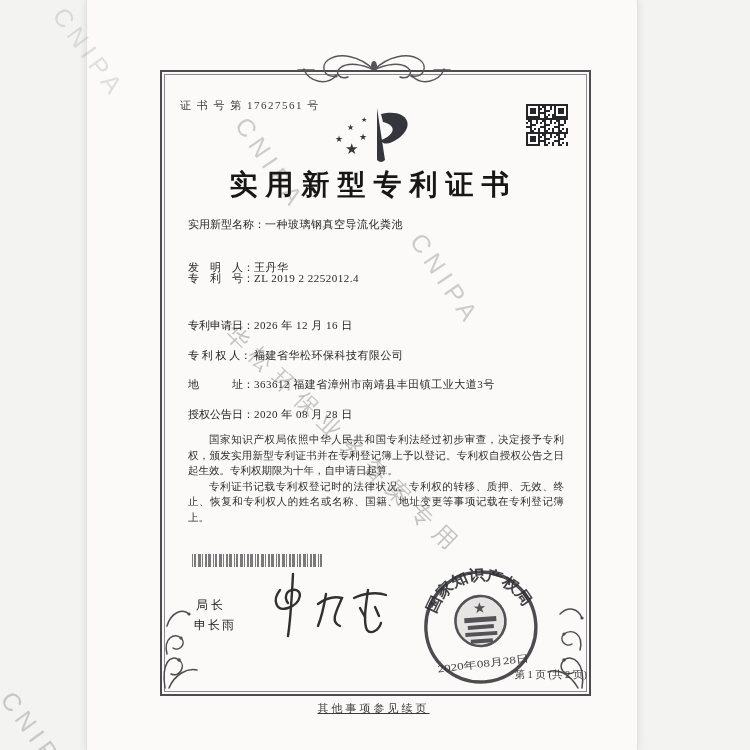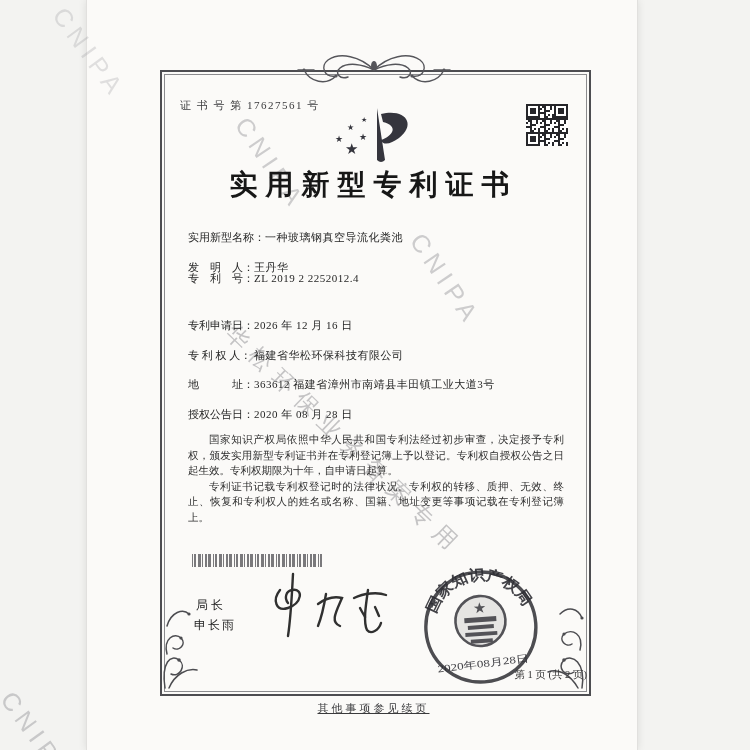--- a/index.html
+++ b/index.html
@@ -5,21 +5,21 @@
   html,body{margin:0;padding:0;}
   body{width:750px;height:750px;background:#f3f3f1;font-family:"Liberation Serif","DejaVu Serif",serif;color:#2b2b2b;position:relative;overflow:hidden;}
   .page{position:absolute;left:86px;top:0;width:552px;height:750px;background:#fbfaf8;box-shadow:0 0 8px rgba(0,0,0,.10);}
   .page-edge-l{position:absolute;left:86px;top:0;width:1px;height:750px;background:rgba(0,0,0,.10);}
   .page-edge-r{position:absolute;left:637px;top:0;width:1px;height:750px;background:rgba(0,0,0,.10);}
   .cert-border{position:absolute;left:160px;top:70px;width:427px;height:622px;border:2px solid #4d4d51;}
   .cert-border-inner{position:absolute;left:2px;top:2px;right:2px;bottom:2px;border:1px solid #8b8b8e;}
   .cert-no{position:absolute;left:180px;top:98px;font-size:11px;letter-spacing:1.5px;color:#3a3a3c;}
   .title{position:absolute;left:160px;top:166px;width:427px;text-align:center;font-size:28px;font-weight:bold;letter-spacing:8px;color:#171717;}
   .field-row{position:absolute;left:188px;width:385px;font-size:11px;color:#262626;white-space:nowrap;}
-  .r0{top:230px}.r1{top:260px}.r2{top:271px}.r3{top:318px}.r4{top:348px}.r5{top:377px}.r6{top:407px}
+  .r0{top:217px}.r1{top:260px}.r2{top:271px}.r3{top:318px}.r4{top:348px}.r5{top:377px}.r6{top:407px}
   .pair2{position:absolute;left:190px;top:0;}
   .flabel{display:inline-block;min-width:66px;}
   .fvalue{letter-spacing:.5px;}
   .paras{position:absolute;left:188px;top:432px;width:376px;font-size:10.5px;line-height:15.5px;text-align:justify;color:#2e2e2e;}
   .paras p{margin:0;text-indent:2em;}
   .barcode{position:absolute;left:192px;top:553px;width:131px;height:13px;opacity:.8;}
   .director{position:absolute;left:196px;top:597px;font-size:12px;letter-spacing:3px;color:#222;}
   .director-name{position:absolute;left:194px;top:617px;font-size:12px;letter-spacing:2px;color:#222;}
   .signature{position:absolute;left:262px;top:570px;}
   .seal{position:absolute;left:415px;top:561px;transform:rotate(-4deg);}

